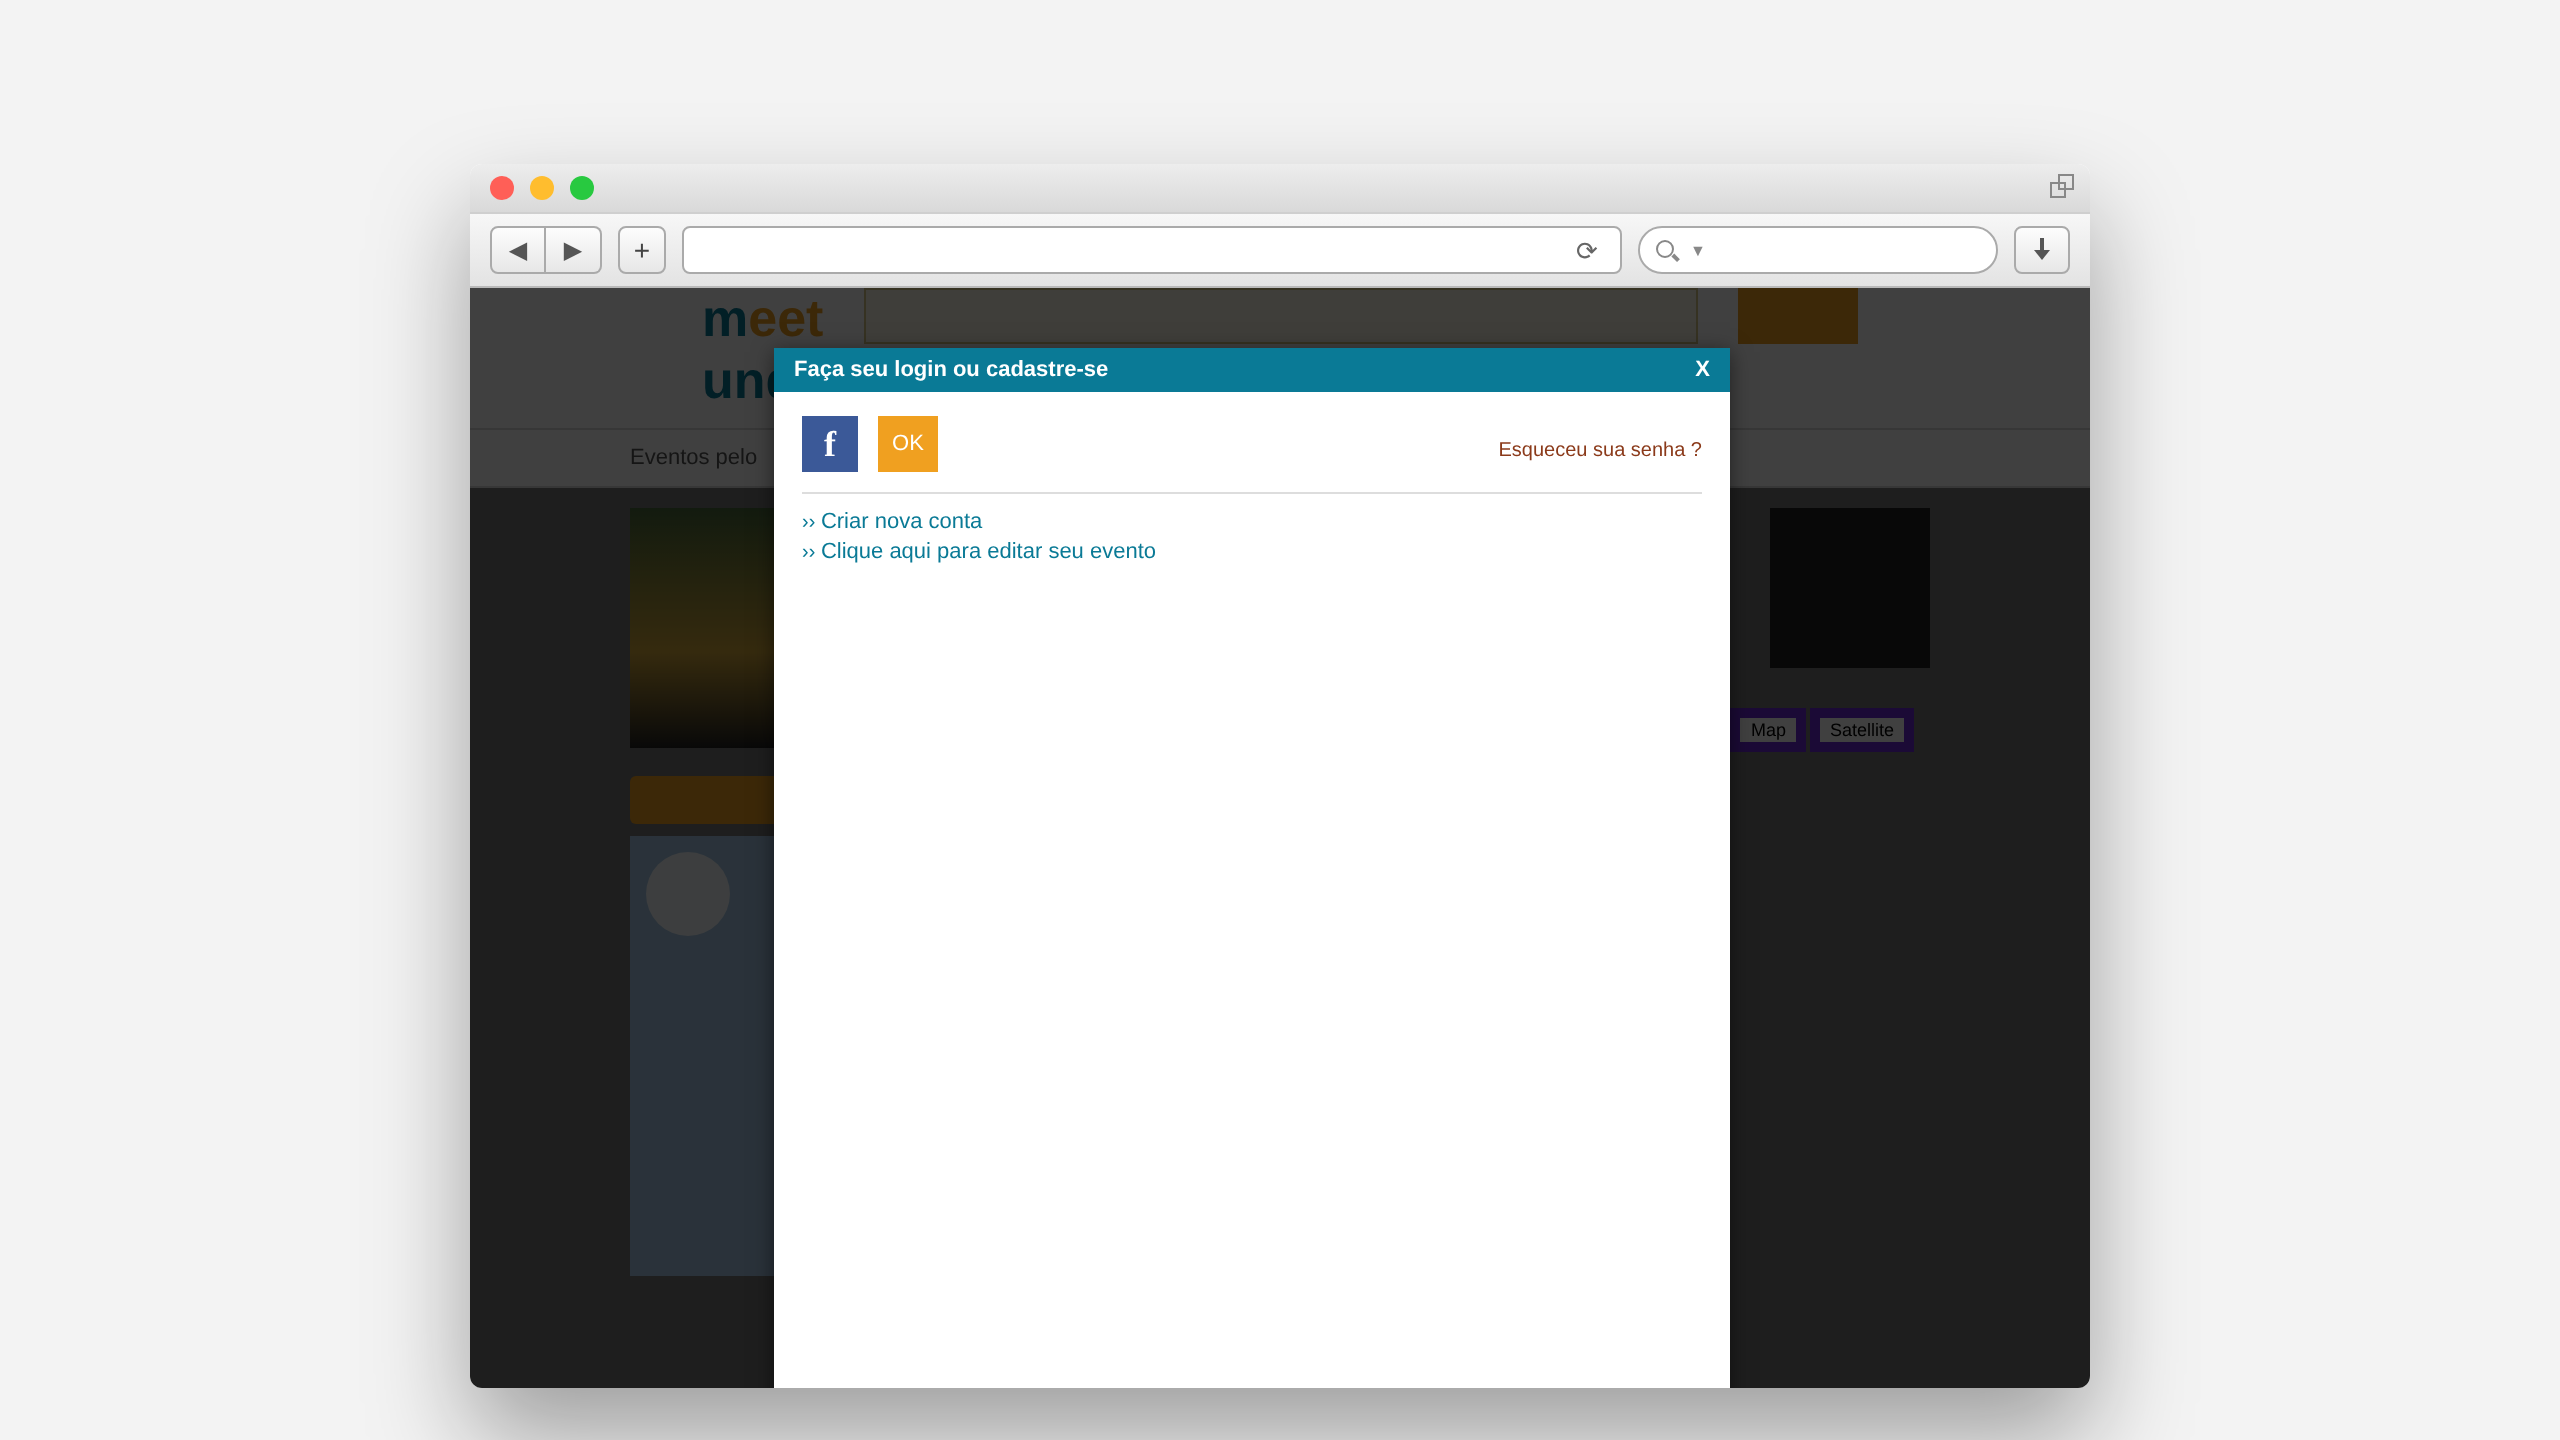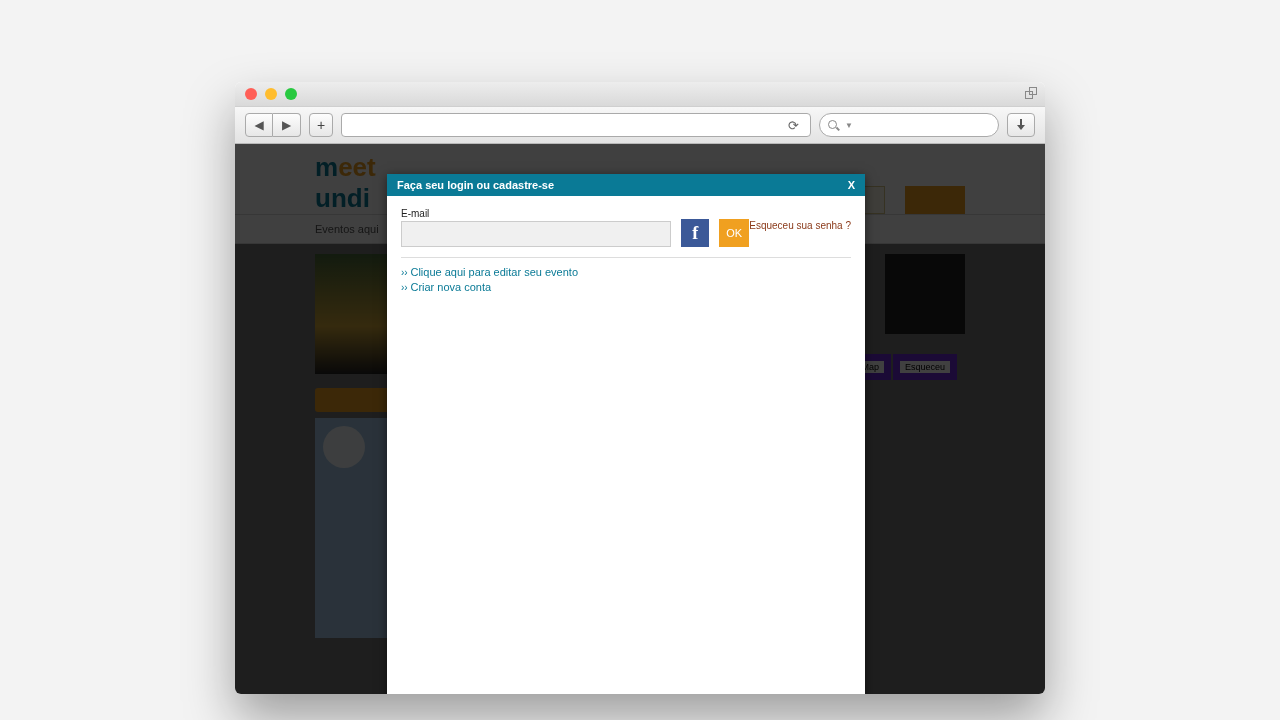--- a/index.html
+++ b/index.html
@@ -19,38 +19,38 @@
 .navbtn{width:28px;height:24px;background:linear-gradient(#fdfdfd,#e7e7e7);border:1px solid #aaa;display:flex;align-items:center;justify-content:center;font-size:12px;color:#555}
 .navbtn:first-child{border-radius:4px 0 0 4px}
 .navbtn:last-child{border-radius:0 4px 4px 0;border-left:none}
 .plusbtn{width:24px;height:24px;background:linear-gradient(#fdfdfd,#e7e7e7);border:1px solid #aaa;border-radius:4px;display:flex;align-items:center;justify-content:center;font-size:14px;color:#444}
 .url{flex:1;height:24px;background:#fff;border:1px solid #aaa;border-radius:4px;display:flex;align-items:center;justify-content:flex-end;padding:0 8px}
 .reload{width:14px;height:14px;color:#666;font-size:13px}
 .search{width:180px;height:24px;background:#fff;border:1px solid #aaa;border-radius:12px;display:flex;align-items:center;padding:0 8px;gap:4px}
 .dlbtn{width:28px;height:24px;background:linear-gradient(#fdfdfd,#e7e7e7);border:1px solid #aaa;border-radius:4px;display:flex;align-items:center;justify-content:center}
 .viewport{height:550px;position:relative;overflow:hidden;background:#1e1e1e}
 .page{position:absolute;inset:0;filter:brightness(.25)}
-.hdr{height:70px;background:#fff;display:flex;align-items:flex-end;padding:0 80px;gap:20px}
+.hdr{height:70px;background:#fff;display:flex;align-items:flex-start;padding:0 116px;gap:20px}
 .logo{font-size:26px;font-weight:bold}
 .logo .m{color:#0a7a96}
 .logo .eet{color:#f0a020}
 .logo .undi{color:#0a7a96}
 .sbar{flex:1;height:28px;background:#faf6e8;border:1px solid #d6c98a}
 .srchbtn{width:60px;height:28px;background:#f0a020}
 .nav{height:30px;background:#fff;border-top:1px solid #ddd;border-bottom:1px solid #ddd;padding:0 80px;display:flex;align-items:center;font-size:11px;color:#555}
 .body{display:flex;padding:10px 80px;gap:20px}
 .left{flex:1}
 .thumb{width:230px;height:120px;background:linear-gradient(to bottom,#4a6a3a 0%,#d4a838 60%,#222 100%)}
 .filterbar{margin-top:14px;height:24px;background:#f0a020;border-radius:3px}
 .mapbox{margin-top:6px;height:220px;background:#a6c8e6;position:relative}
 .mapctrl{position:absolute;left:8px;top:8px;width:42px;height:42px;border-radius:50%;background:rgba(255,255,255,.85)}
 .right{width:80px}
 .sidecard{height:80px;background:#222;margin-bottom:10px}
 .maptag{position:absolute;right:88px;top:210px;display:flex;gap:2px}
-.maptag span{background:#fff;border:7px solid #6d28d9;font-size:9px;padding:1px 5px}
+.maptag span{background:#fff;border:5px solid #6d28d9;font-size:9px;padding:1px 5px}
 .modal{position:absolute;left:152px;top:30px;width:478px;height:665px;background:#fff;box-shadow:0 2px 10px rgba(0,0,0,.5)}
 .mhdr{height:22px;background:#0a7a96;color:#fff;display:flex;align-items:center;justify-content:space-between;padding:0 10px;font-size:11px;font-weight:bold}
 .mclose{cursor:pointer;font-weight:bold}
 .mbody{padding:8px 14px}
 .mtitle{color:#f0a020;font-size:14px;font-weight:bold}
 .forgot{float:right;font-size:10px;color:#8b3a1a;margin-top:16px}
 .frow{display:flex;gap:10px;margin-top:4px;align-items:flex-end}
 .fcol{flex:1}
 .flbl{font-size:10px;color:#222;display:block;margin-bottom:2px}
 .finp{width:100%;height:26px;background:#f0f0f0;border:1px solid #ccc;padding:0 4px;font-size:11px}
@@ -97,54 +97,50 @@
   <div class="viewport">
     <div class="page">
       <div class="hdr">
         <div class="logo">
           <span class="m">m</span><span class="eet">eet</span><br><span class="undi">undi</span>
         </div>
         <div class="sbar"></div>
         <div class="srchbtn"></div>
       </div>
       <div class="nav">
-        <span>Eventos aqui</span>
+        <span>Eventos pelo</span>
       </div>
       <div class="body">
         <div class="left">
           <div class="thumb"></div>
           <div class="filterbar"></div>
           <div class="mapbox">
             <div class="mapctrl"></div>
           </div>
         </div>
         <div class="right">
           <div class="sidecard"></div>
         </div>
       </div>
       <div class="maptag">
         <span>Map</span>
-        <span>Esqueceu</span>
+        <span>Satellite</span>
       </div>
     </div>
 
     <div class="modal">
       <div class="mhdr">
         <span>Faça seu login ou cadastre-se</span>
         <span class="mclose">X</span>
       </div>
       <div class="mbody">
         <span class="forgot">Esqueceu sua senha ?</span>
         <div class="frow">
-          <div class="fcol">
-            <label class="flbl">E-mail</label>
-            <input class="finp" type="text" style="">
-          </div>
           <div class="fbbtn">f</div>
           <button class="okbtn">OK</button>
         </div>
         <div class="msep"></div>
+        <a class="mlink">Criar nova conta</a>
         <a class="mlink">Clique aqui para editar seu evento</a>
-        <a class="mlink">Criar nova conta</a>
       </div>
     </div>
   </div>
 </div>
 
 </body></html>

